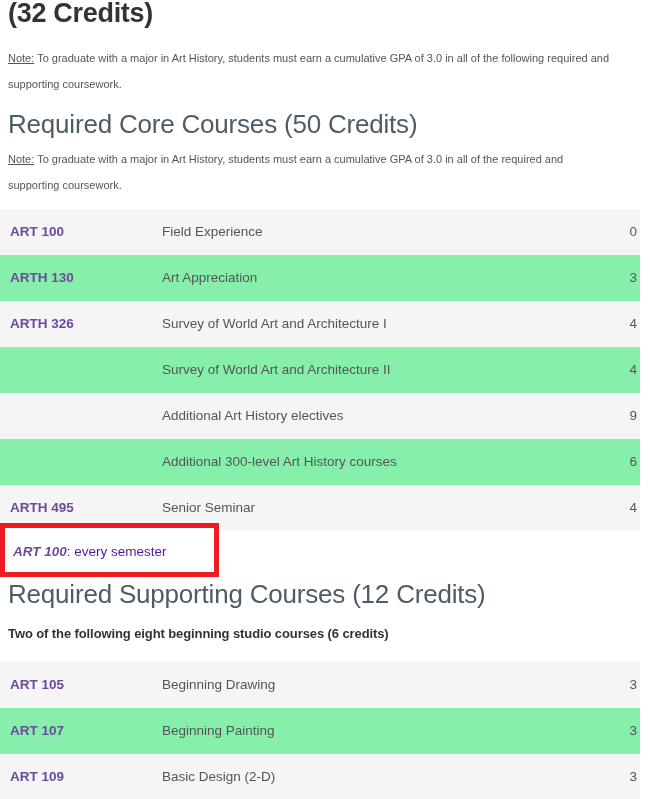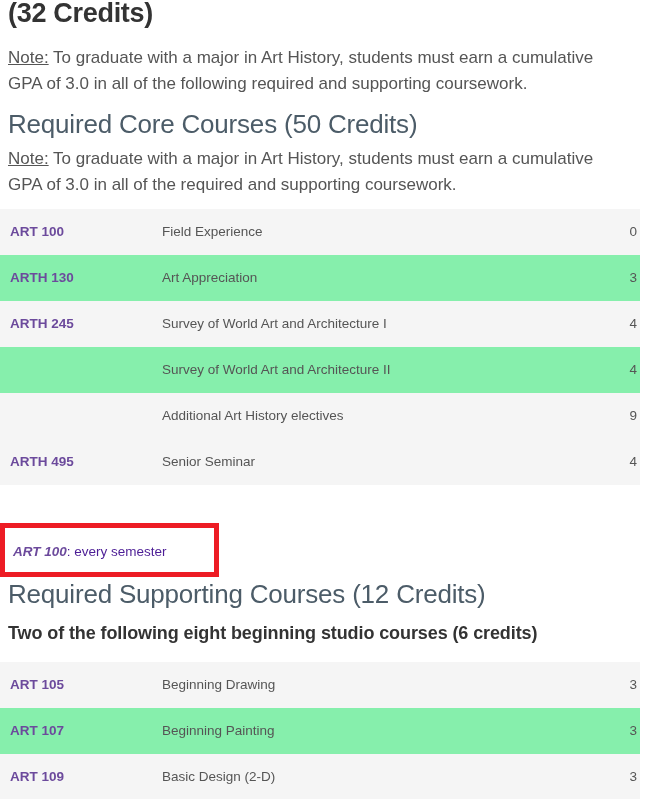--- a/index.html
+++ b/index.html
@@ -46,34 +46,34 @@
     letter-spacing: -0.2px;
   }
   .h-section.core     { top: 108px; }
   .h-section.support  { top: 578px; }
 
   .h-sub {
     position: absolute;
     left: 8px;
     top: 622px;
     margin: 0;
-    font-size: 18px;
+    font-size: 13px;
     line-height: 23px;
     font-weight: bold;
     color: #333333;
     letter-spacing: -0.1px;
   }
 
   
   .note {
     position: absolute;
     left: 8px;
     width: 604px;
     margin: 0;
-    font-size: 17px;
+    font-size: 11px;
     line-height: 26px;
     color: #555555;
   }
   .note.one { top: 45px; }
   .note.two { top: 146px; }
   .note .lbl {
     text-decoration: underline;
   }
 
   
@@ -181,36 +181,41 @@
       <span class="cell-credits">0</span>
     </div>
 
     <div class="row even">
       <a href="#" class="cell-code">ARTH 130</a>
       <span class="cell-title">Art Appreciation</span>
       <span class="cell-credits">3</span>
     </div>
 
     <div class="row odd">
-      <a href="#" class="cell-code">ARTH 245</a>
+      <a href="#" class="cell-code">ARTH 326</a>
       <span class="cell-title">Survey of World Art and Architecture I</span>
       <span class="cell-credits">4</span>
     </div>
 
     <div class="row even">
       <span class="cell-title">Survey of World Art and Architecture II</span>
       <span class="cell-credits">4</span>
     </div>
 
     <div class="row odd">
       <span class="cell-code"></span>
       <span class="cell-title">Additional Art History electives</span>
       <span class="cell-credits">9</span>
     </div>
 
+    <div class="row even">
+      <span class="cell-code"></span>
+      <span class="cell-title">Additional 300-level Art History courses</span>
+      <span class="cell-credits">6</span>
+    </div>
 
     <div class="row odd">
       <a href="#" class="cell-code">ARTH 495</a>
       <span class="cell-title">Senior Seminar</span>
       <span class="cell-credits">4</span>
     </div>
 
   </div>
 
   <div class="annot-box">

